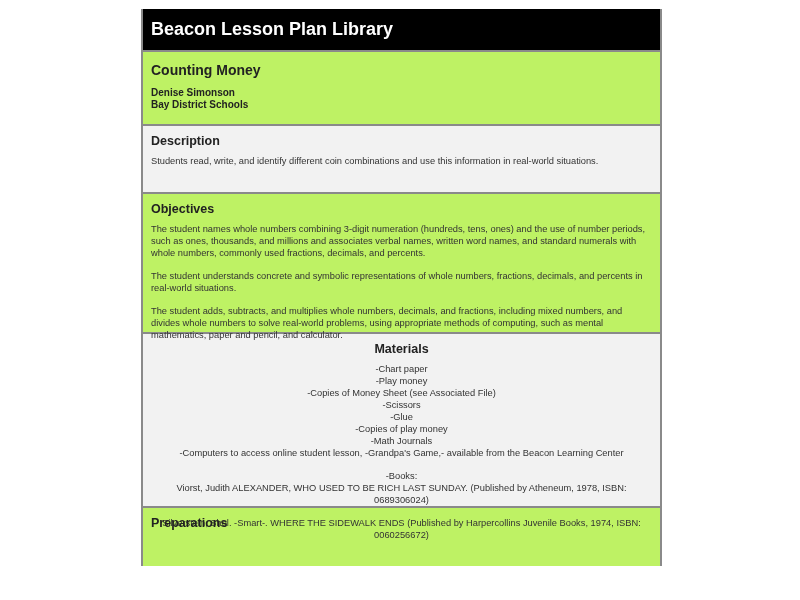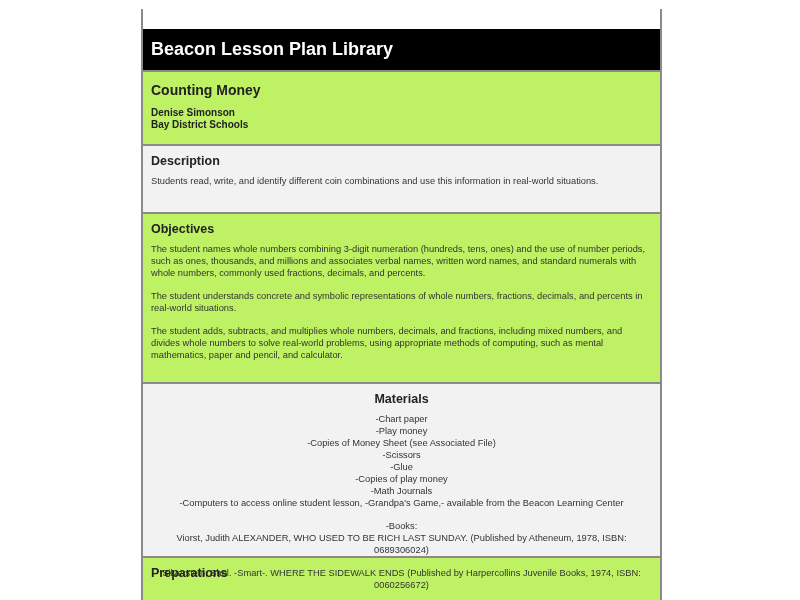--- a/index.html
+++ b/index.html
@@ -18,21 +18,20 @@
     top: 9px;
     width: 517px;
     border-left: 2px solid #8a8a8a;
     border-right: 2px solid #8a8a8a;
   }
   .banner {
     background: #000;
     height: 41px;
     box-sizing: border-box;
     padding: 9px 8px 0 8px;
-    margin-top: 20px;
   }
   .banner-title {
     color: #fff;
     font-weight: bold;
     font-size: 18px;
     margin: 0;
     line-height: 22px;
   }
   .section {
     border-top: 2px solid #8a8a8a;
@@ -82,21 +81,21 @@
     <div class="lesson-title">Counting Money</div>
     <div class="author">Denise Simonson</div>
     <div class="org">Bay District Schools</div>
   </div>
 
   <div class="section gray" style="height:68px;">
     <div class="section-heading">Description</div>
     <p class="body-text">Students read, write, and identify different coin combinations and use this information in real-world situations.</p>
   </div>
 
-  <div class="section white" style="height:170px;">
+  <div class="section white" style="height:140px;">
     <div class="section-heading">Objectives</div>
     <p class="para">The student names whole numbers combining 3-digit numeration (hundreds, tens, ones) and the use of number periods, such as ones, thousands, and millions and associates verbal names, written word names, and standard numerals with whole numbers, commonly used fractions, decimals, and percents.</p>
     <p class="para">The student understands concrete and symbolic representations of whole numbers, fractions, decimals, and percents in real-world situations.</p>
     <p class="para">The student adds, subtracts, and multiplies whole numbers, decimals, and fractions, including mixed numbers, and divides whole numbers to solve real-world problems, using appropriate methods of computing, such as mental mathematics, paper and pencil, and calculator.</p>
   </div>
 
   <div class="section gray" style="height:174px;text-align:center;">
     <div class="section-heading">Materials</div>
     <div>
       <div class="mat-item">-Chart paper</div>

